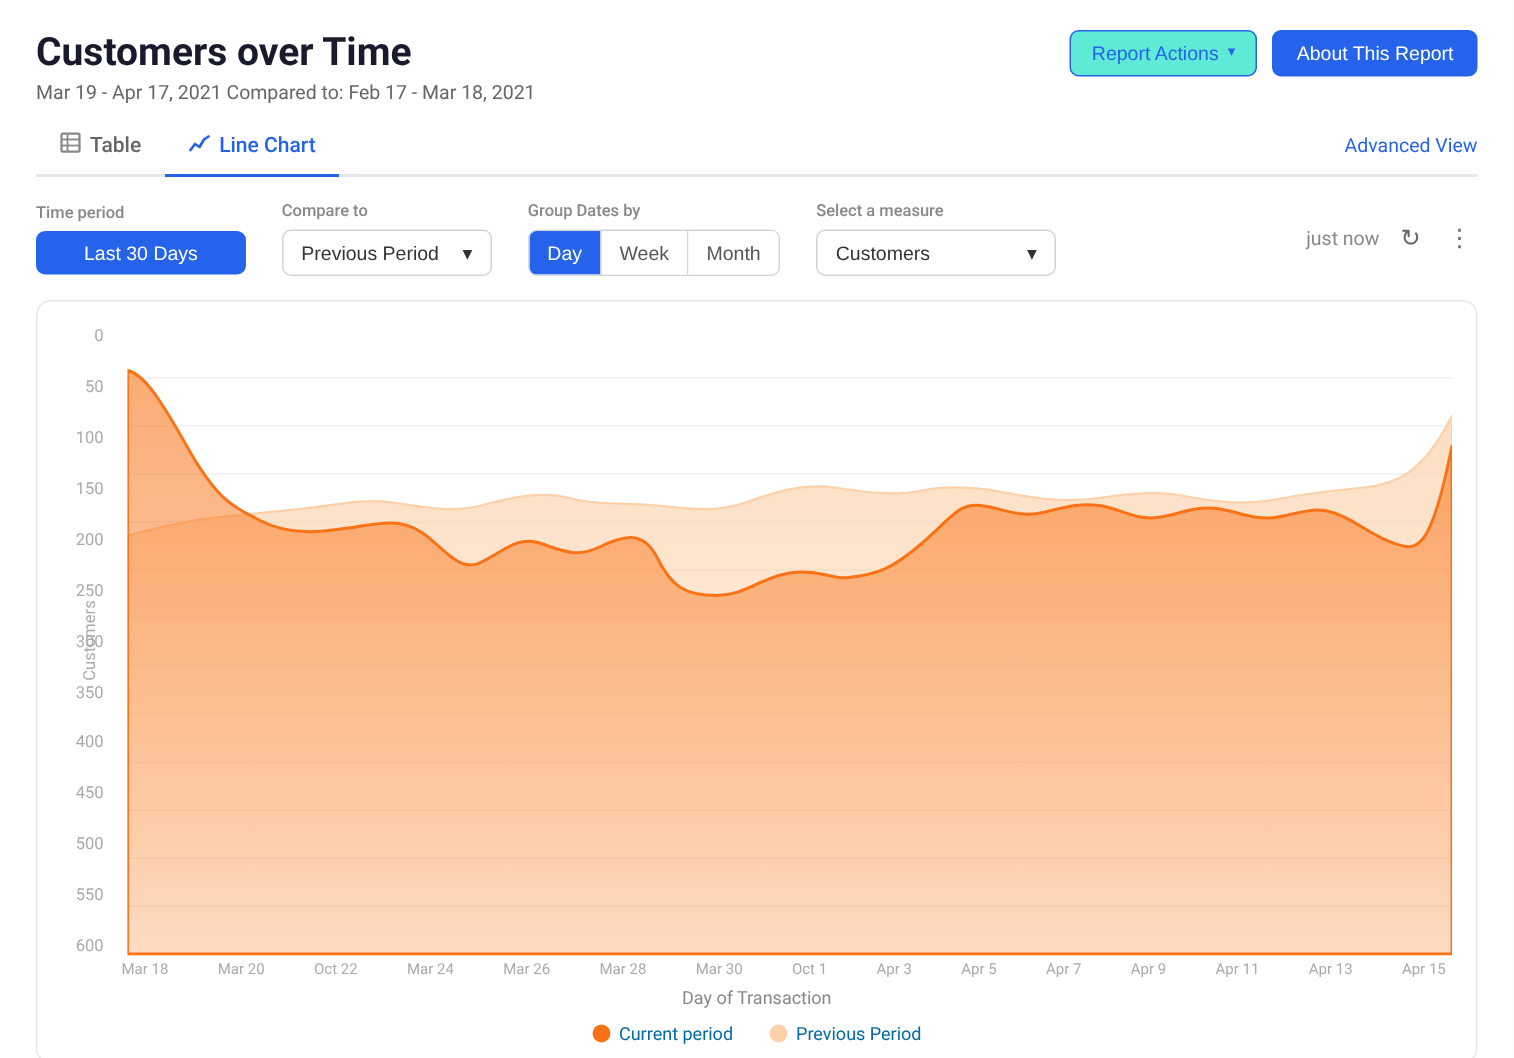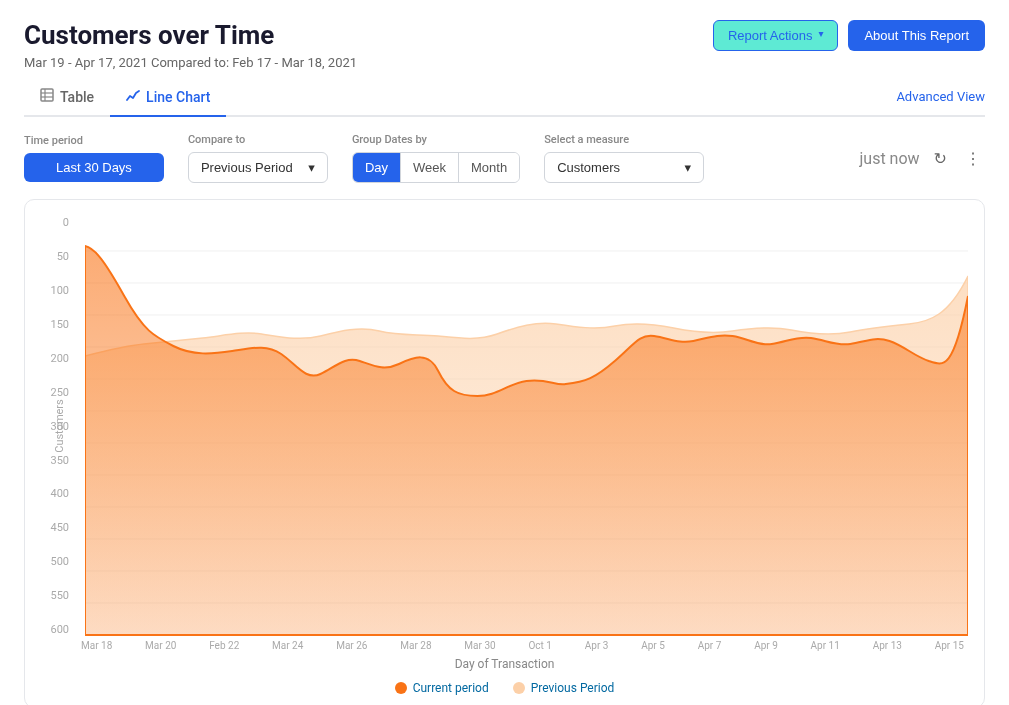--- a/index.html
+++ b/index.html
@@ -103,21 +103,21 @@
       font-size: 13px;
       cursor: pointer;
       display: flex;
       align-items: center;
       gap: 8px;
       min-width: 160px;
       justify-content: space-between;
     }
 
     .controls-right { margin-left: auto; display: flex; align-items: center; gap: 10px; }
-    .just-now-label { font-size: 16px; color: #888; }
+    .just-now-label { font-size: 13px; color: #888; }
     .icon-btn { background: none; border: none; cursor: pointer; color: #666; font-size: 16px; padding: 4px; }
 
     .chart-container {
       border: 1.5px solid #e5e7eb;
       border-radius: 10px;
       padding: 16px 16px 12px 16px;
       background: #fff;
       position: relative;
     }
 
@@ -315,21 +315,21 @@
             C875,150 885,155 900,80
             L900,419 L0,419 Z
           " fill="url(#curr-grad)" stroke="#f97316" stroke-width="2"></path>
         </svg>
       </div>
     </div>
 
     <div class="x-axis">
       <span class="x-label">Mar 18</span>
       <span class="x-label">Mar 20</span>
-      <span class="x-label">Feb 22</span>
+      <span class="x-label">Oct 22</span>
       <span class="x-label">Mar 24</span>
       <span class="x-label">Mar 26</span>
       <span class="x-label">Mar 28</span>
       <span class="x-label">Mar 30</span>
       <span class="x-label">Oct 1</span>
       <span class="x-label">Apr 3</span>
       <span class="x-label">Apr 5</span>
       <span class="x-label">Apr 7</span>
       <span class="x-label">Apr 9</span>
       <span class="x-label">Apr 11</span>

